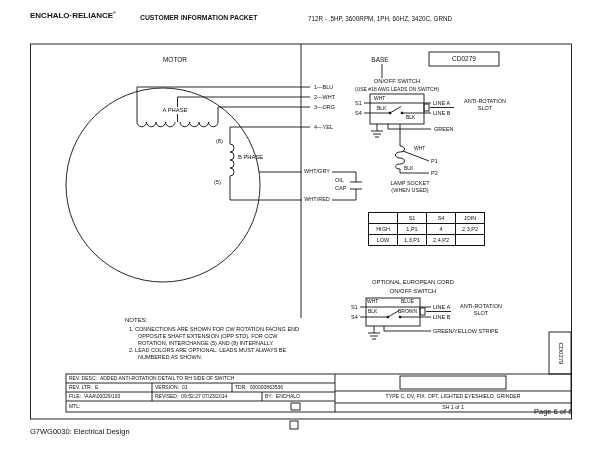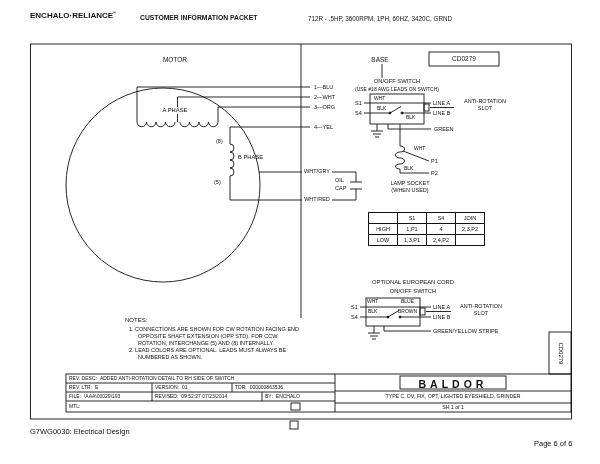--- a/index.html
+++ b/index.html
@@ -204,22 +204,21 @@
   <div class="lbl f5 tb-pair" style="left:69px;top:394px;">
     <span>FILE:</span><span class="vlb">\AAA\00029\193</span>
   </div>
   <div class="lbl f5 tb-pair" style="left:155px;top:394px;">
     <span>REVISED:</span><span class="vlb">09:52:27 07/23/2014</span>
   </div>
   <div class="lbl f5 tb-pair" style="left:265px;top:394px;">
     <span>BY:</span><span class="vlb">ENCHALO</span>
   </div>
   <div class="lbl f5" style="left:69px;top:404px;">MTL:</div>
-  <div class="lbl ctr logo-big" style="left:400px;top:377.5px;width:106px;">BALDOR</div>
   <div class="lbl ctr" style="left:337px;top:394px;width:232px;font-size:5.2px;">TYPE C, DV, FIX, OPT, LIGHTED EYESHIELD, GRINDER</div>
   <div class="lbl ctr" style="left:337px;top:405px;width:232px;font-size:5.2px;">SH 1 of 1</div>
 
   <div class="lbl f6 ctr vert" style="left:548px;top:350px;width:26px;">CD0279</div>
 
   <div class="lbl" style="left:30px;top:428px;font-size:7.5px;">G7WG0030: Electrical Design</div>
-  <div class="lbl" style="left:534px;top:440px;font-size:7.5px;">Page 6 of 6</div>
+  <div class="lbl" style="left:534px;top:408px;font-size:7.5px;">Page 6 of 6</div>
 
 </div>
 
 </body></html>

